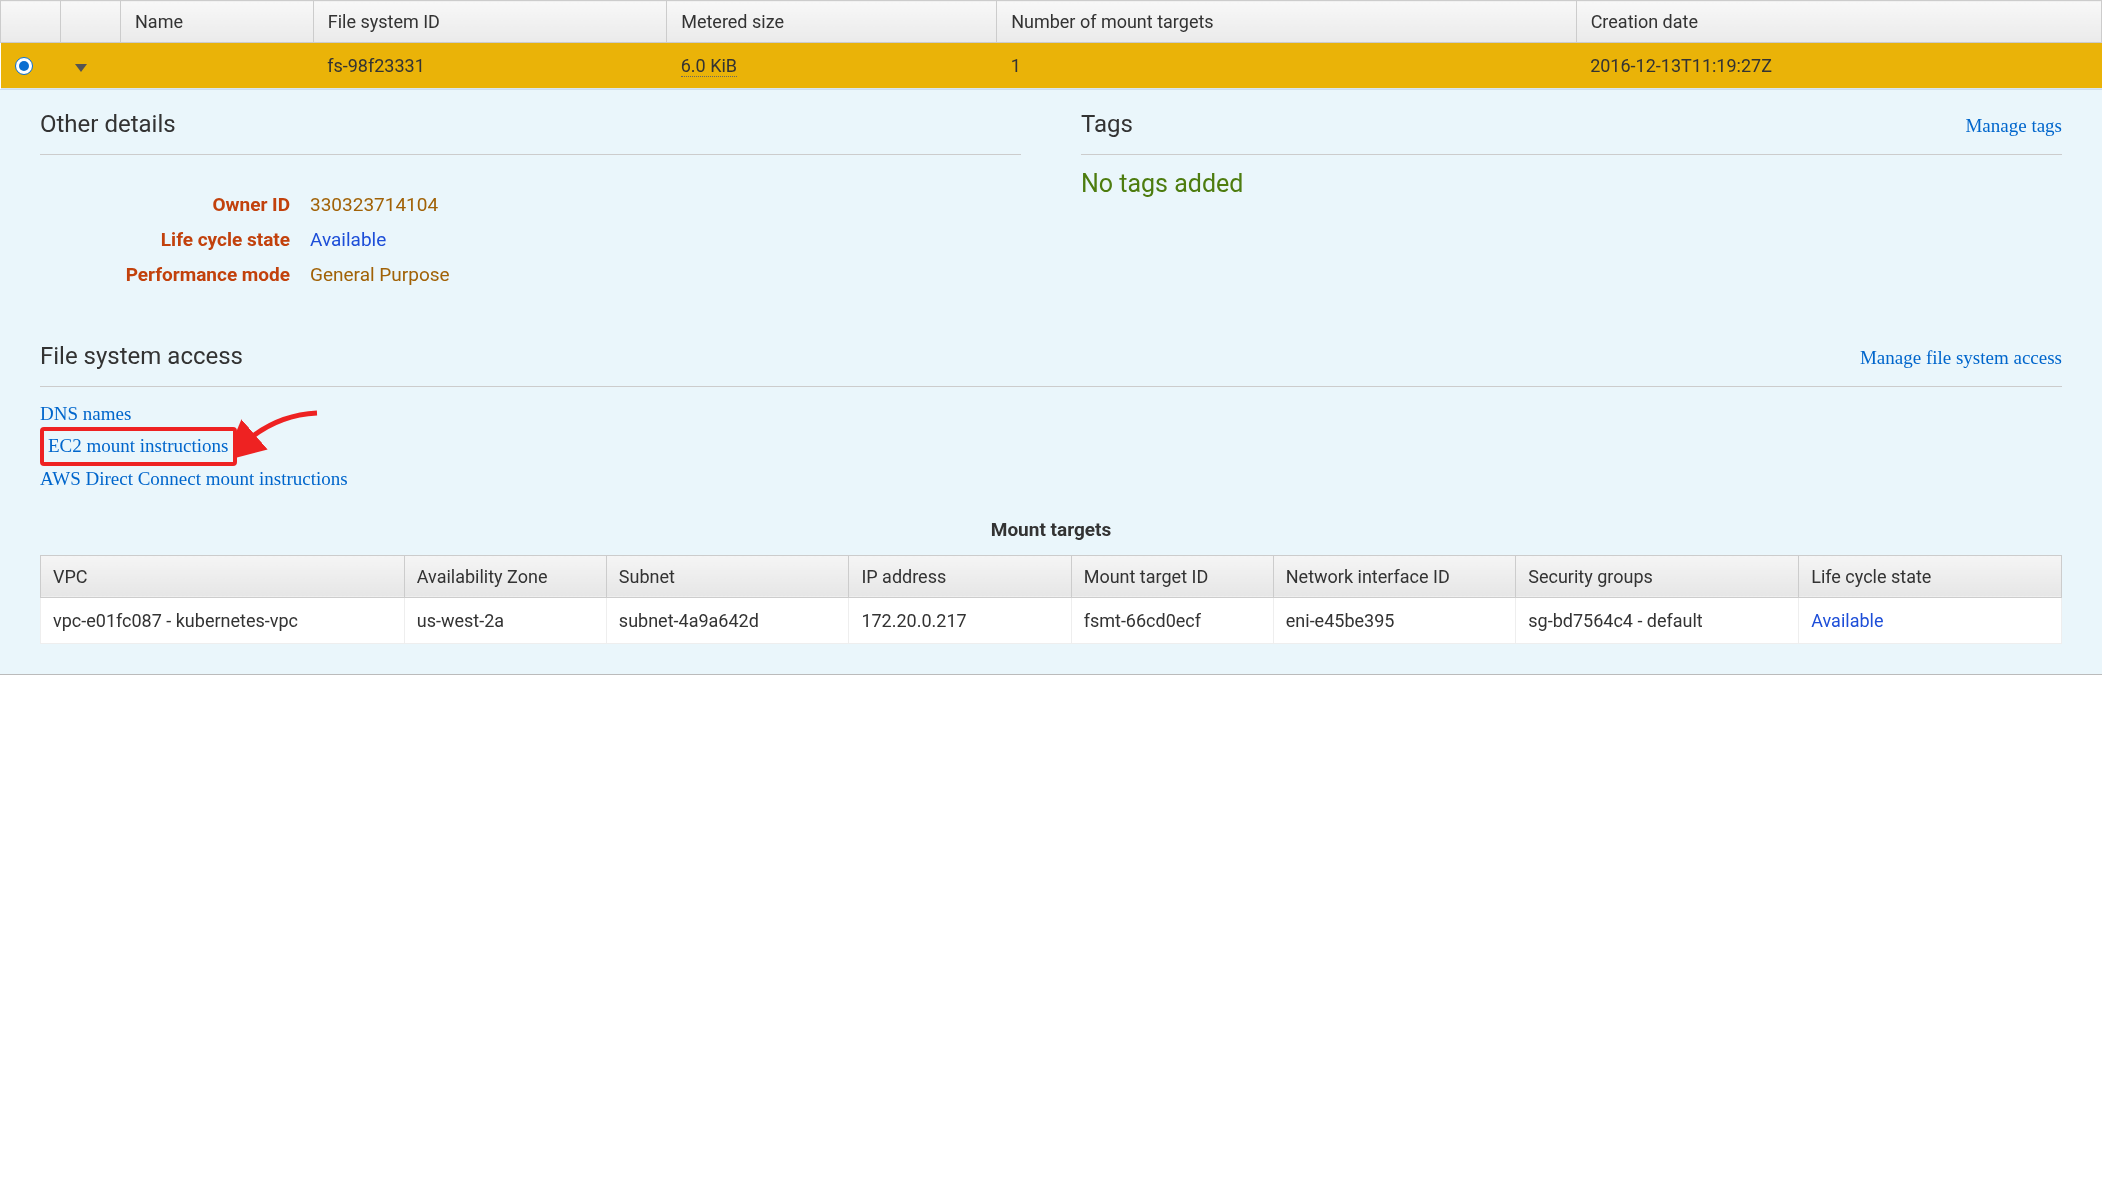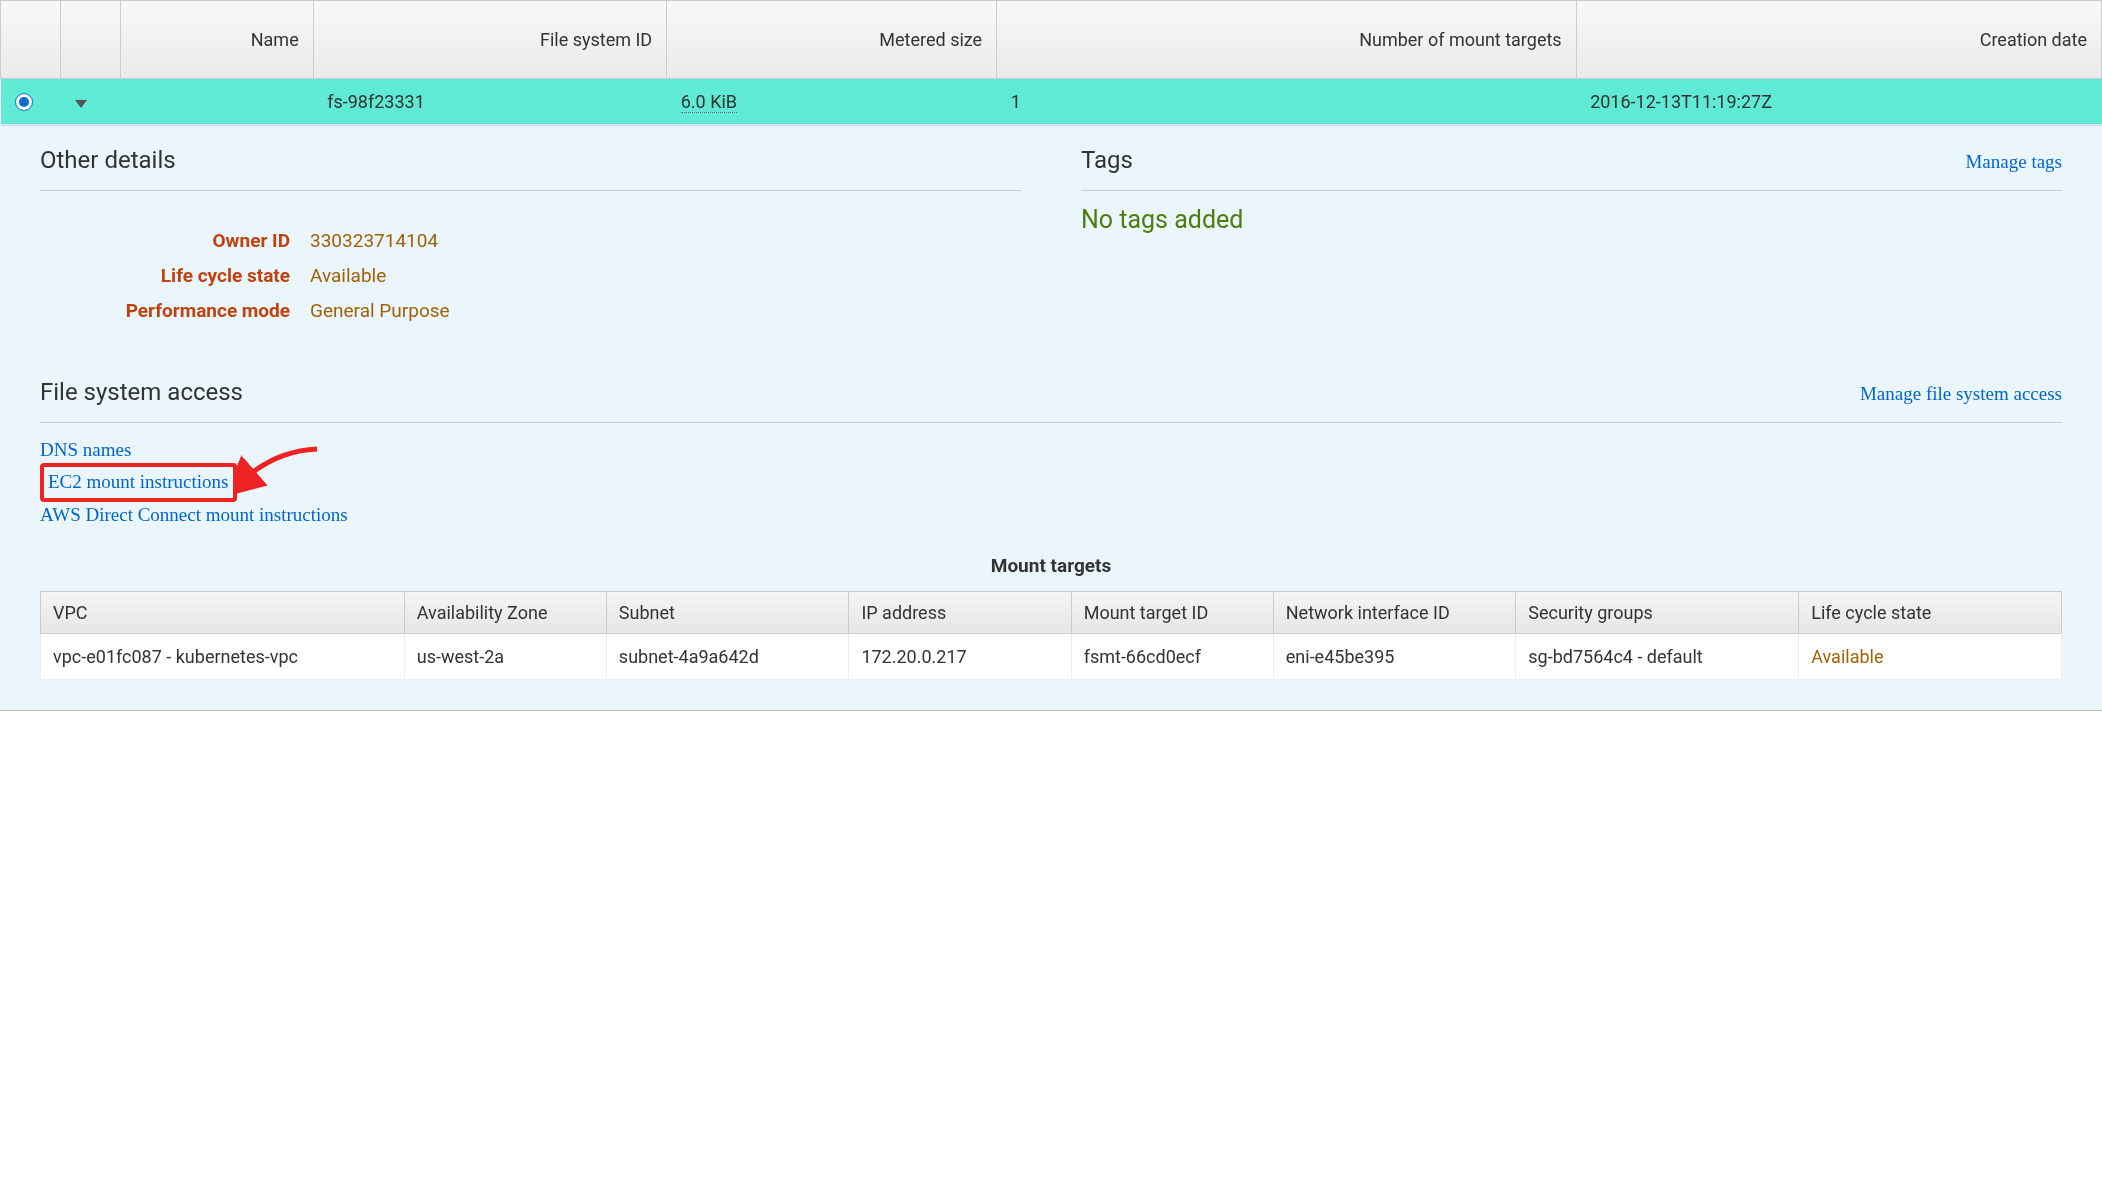--- a/index.html
+++ b/index.html
@@ -13,32 +13,32 @@
     
     .fs-table {
       width: 100%;
       border-collapse: collapse;
     }
     .fs-table thead th {
       background: linear-gradient(#f8f8f8, #eaeaea);
       border: 1px solid #ccc;
       font-weight: 400;
       color: #333;
-      text-align: right;
-      padding: 28px 14px;
+      text-align: left;
+      padding: 10px 14px;
       font-size: 18px;
     }
     .fs-table thead th.radio-col { width: 60px; }
     .fs-table thead th.expand-col { width: 60px; }
 
     .fs-table tbody td {
       border-top: 1px solid #d8e6f0;
       border-bottom: 1px solid #d8e6f0;
       padding: 12px 14px;
-      background: #5eead4;
+      background: #eab308;
       vertical-align: middle;
     }
 
     .radio-dot {
       width: 18px; height: 18px; border-radius: 50%;
       border: 1px solid #0a6ed1; background: #fff;
       display: flex; align-items: center; justify-content: center;
     }
     .radio-dot .inner { width: 10px; height: 10px; border-radius: 50%; background: #0a6ed1; }
 
@@ -75,21 +75,21 @@
     .section-header {
       display: flex; justify-content: space-between; align-items: baseline;
       border-bottom: 1px solid #cccccc;
       margin-bottom: 14px;
       padding-bottom: 6px;
     }
 
     .kv-row { display: flex; padding: 6px 0; font-size: 19px; }
     .kv-label { width: 270px; text-align: right; font-weight: 700; padding-right: 20px; color: #c2410c; }
     .kv-value { color: #a16207; }
-    .available { color: #a16207; }
+    .available { color: #1d4ed8; }
 
     .link { color: #0066cc; cursor: pointer; font-size: 19px; font-family: Liberation Serif, serif; }
 
     .links-stack a, .links-stack span.link { display: block; padding: 2px 0; }
 
     .highlight-box {
       display: inline-block;
       border: 4px solid #e22;
       border-radius: 4px;
       padding: 0px 4px;

